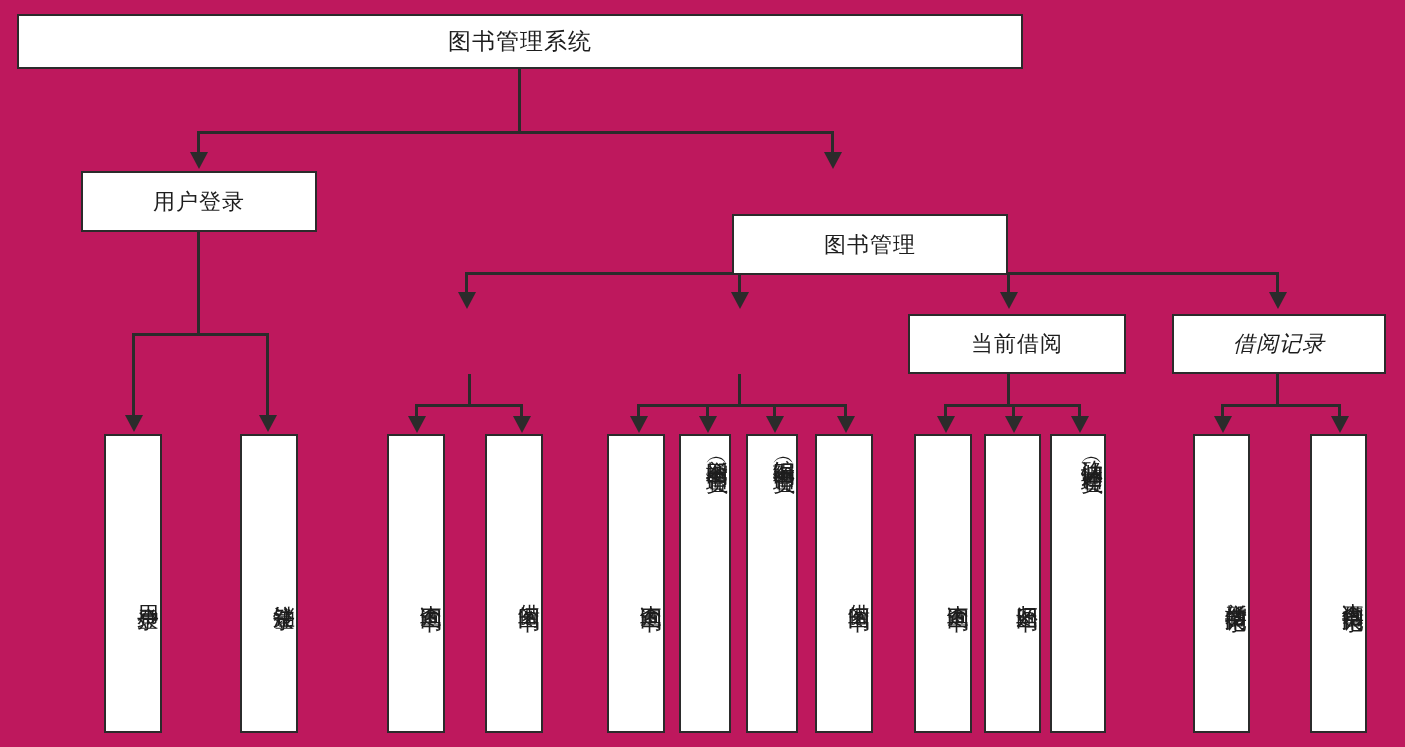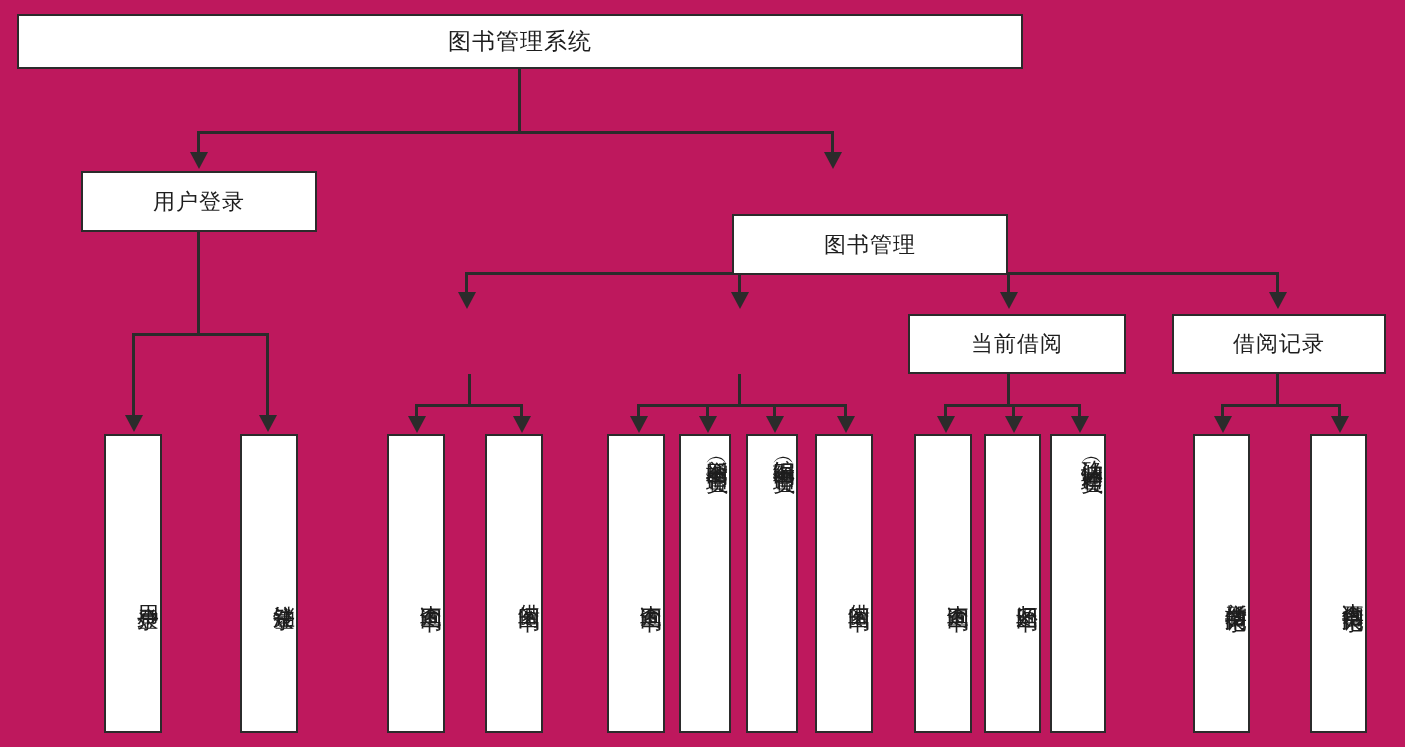--- a/index.html
+++ b/index.html
@@ -108,21 +108,21 @@
   <div class="vline" style="left:465px;top:272px;height:22px;"></div>
   <div class="arrow" style="left:458px;top:292px;"></div>
   <div class="vline" style="left:738px;top:272px;height:22px;"></div>
   <div class="arrow" style="left:731px;top:292px;"></div>
   <div class="vline" style="left:1007px;top:272px;height:22px;"></div>
   <div class="arrow" style="left:1000px;top:292px;"></div>
   <div class="vline" style="left:1276px;top:272px;height:22px;"></div>
   <div class="arrow" style="left:1269px;top:292px;"></div>
 
   <div class="node lvl2" style="left:908px;top:314px;width:218px;height:60px;">当前借阅</div>
-  <div class="node lvl2" style="left:1172px;top:314px;width:214px;height:60px;">借阅记录</div>
+  <div class="node lvl2" style="left:1172px;top:314px;width:214px;height:60px;font-style:italic;">借阅记录</div>
 
   <div class="vline" style="left:468px;top:374px;height:32px;"></div>
   <div class="hline" style="left:415px;top:404px;width:108px;"></div>
   <div class="vline" style="left:415px;top:404px;height:14px;"></div>
   <div class="arrow" style="left:408px;top:416px;"></div>
   <div class="vline" style="left:520px;top:404px;height:14px;"></div>
   <div class="arrow" style="left:513px;top:416px;"></div>
 
   <div class="vline" style="left:738px;top:374px;height:32px;"></div>
   <div class="hline" style="left:637px;top:404px;width:210px;"></div>

